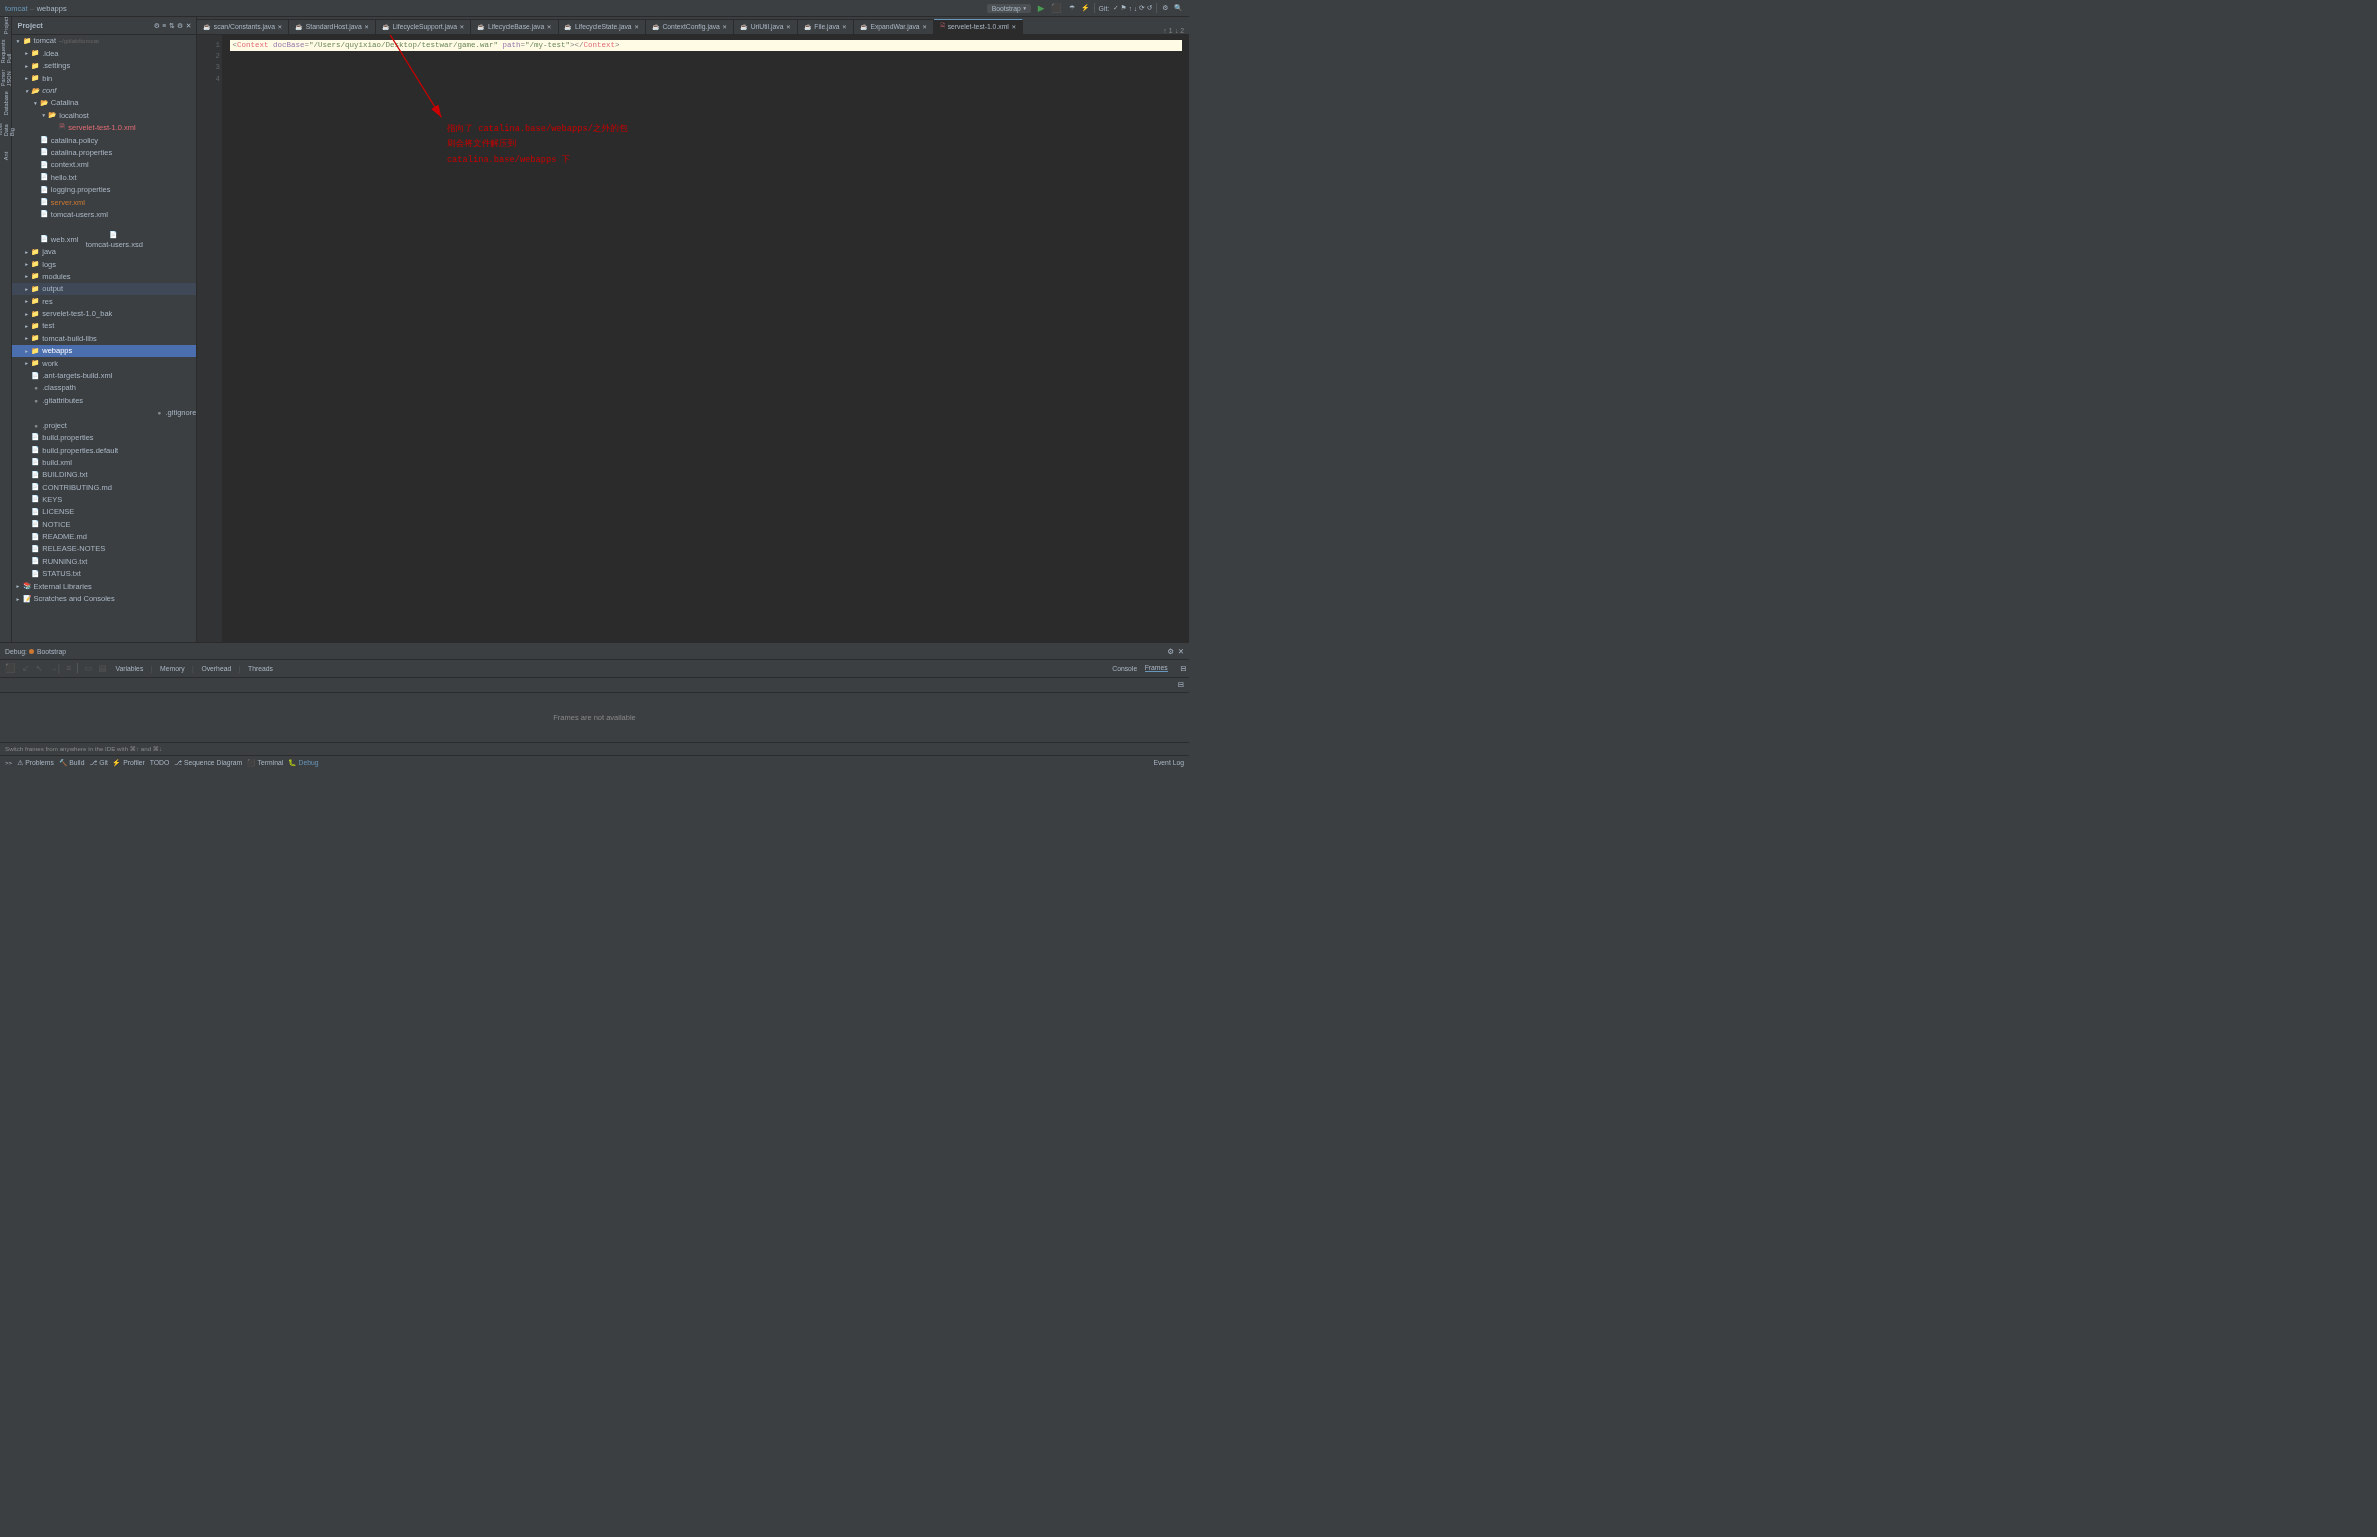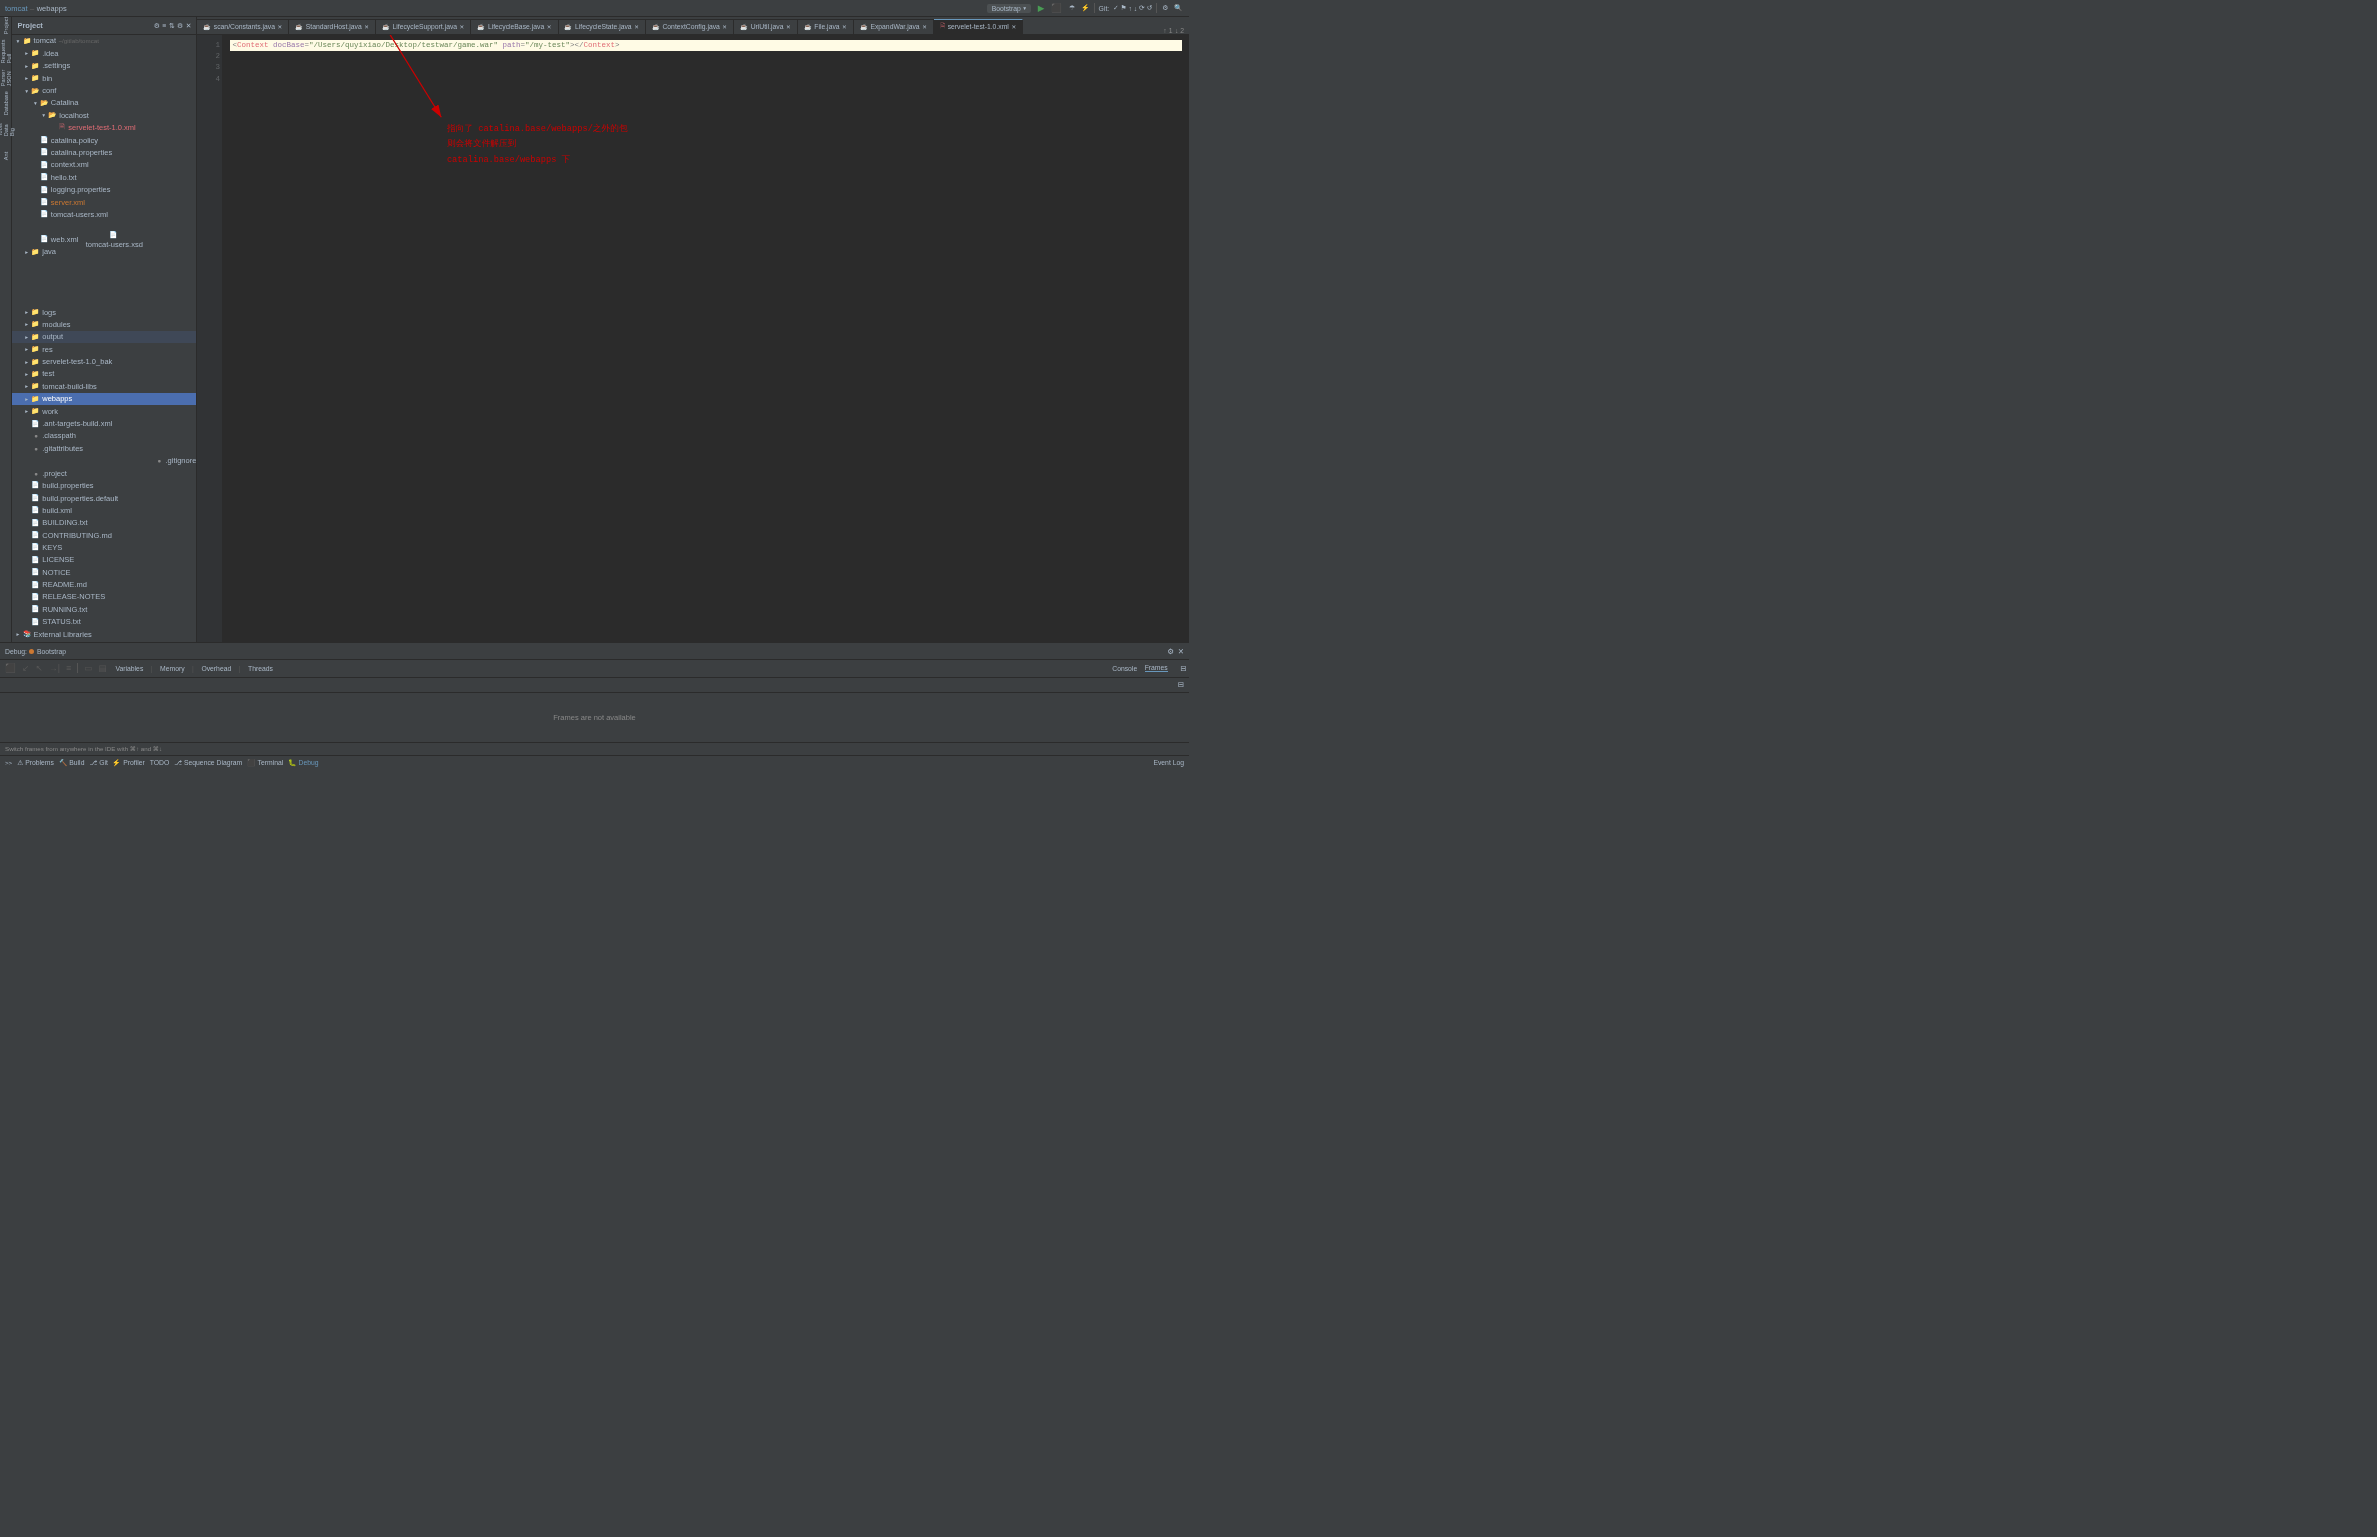--- a/index.html
+++ b/index.html
@@ -389,21 +389,21 @@
         <div class="item-icon icon-folder">📁</div>
         <span class="item-label">.settings</span>
       </div>
 
       <div class="tree-item" style="padding-left:10px;">
         <div class="tree-arrow closed"></div>
         <div class="item-icon icon-folder">📁</div>
         <span class="item-label">bin</span>
       </div>
 
-      <div class="tree-item" style="padding-left:10px;">
+      <div class="tree-item" style="padding-left:10px;font-style:italic;">
         <div class="tree-arrow open"></div>
         <div class="item-icon icon-folder-open">📂</div>
         <span class="item-label">conf</span>
       </div>
 
       <div class="tree-item" style="padding-left:18.6px;">
         <div class="tree-arrow open"></div>
         <div class="item-icon icon-folder-open">📂</div>
         <span class="item-label">Catalina</span>
       </div>
@@ -473,21 +473,21 @@
         <div class="item-icon icon-file-xml">📄</div>
         <span class="item-label">web.xml</span>
       </div>
 
       <div class="tree-item" style="padding-left:10px;">
         <div class="tree-arrow closed"></div>
         <div class="item-icon icon-folder">📁</div>
         <span class="item-label">java</span>
       </div>
 
-      <div class="tree-item" style="padding-left:10px;margin-top:48px;">
+      <div class="tree-item" style="padding-left:10px;">
         <div class="tree-arrow closed"></div>
         <div class="item-icon icon-folder">📁</div>
         <span class="item-label">logs</span>
       </div>
 
       <div class="tree-item" style="padding-left:10px;">
         <div class="tree-arrow closed"></div>
         <div class="item-icon icon-folder">📁</div>
         <span class="item-label">modules</span>
       </div>

